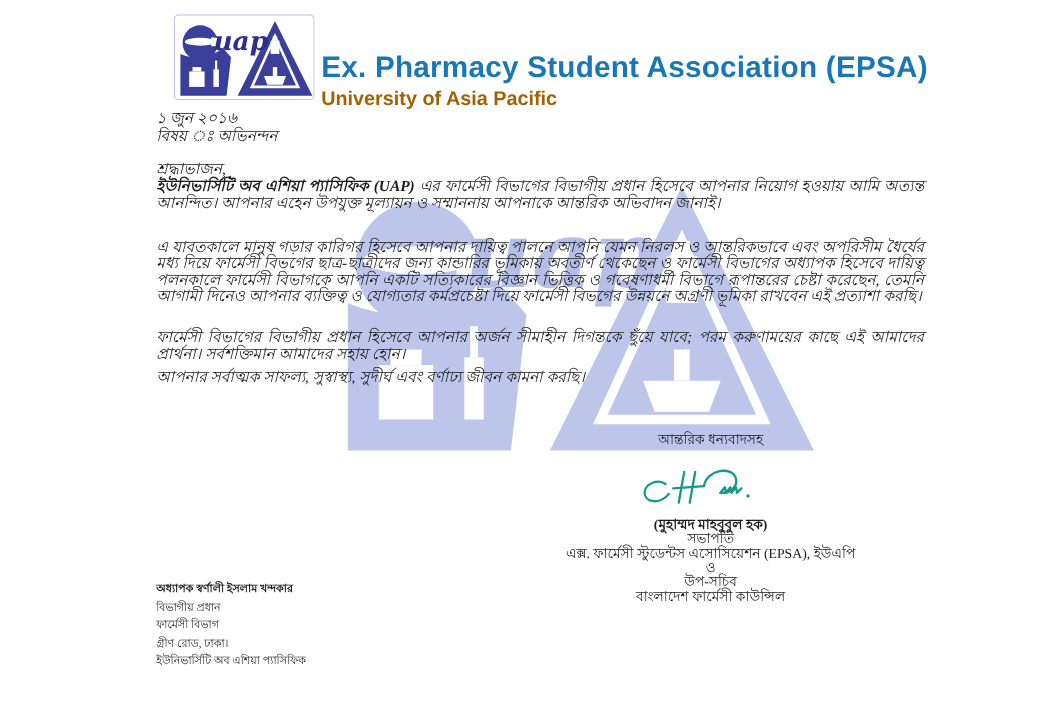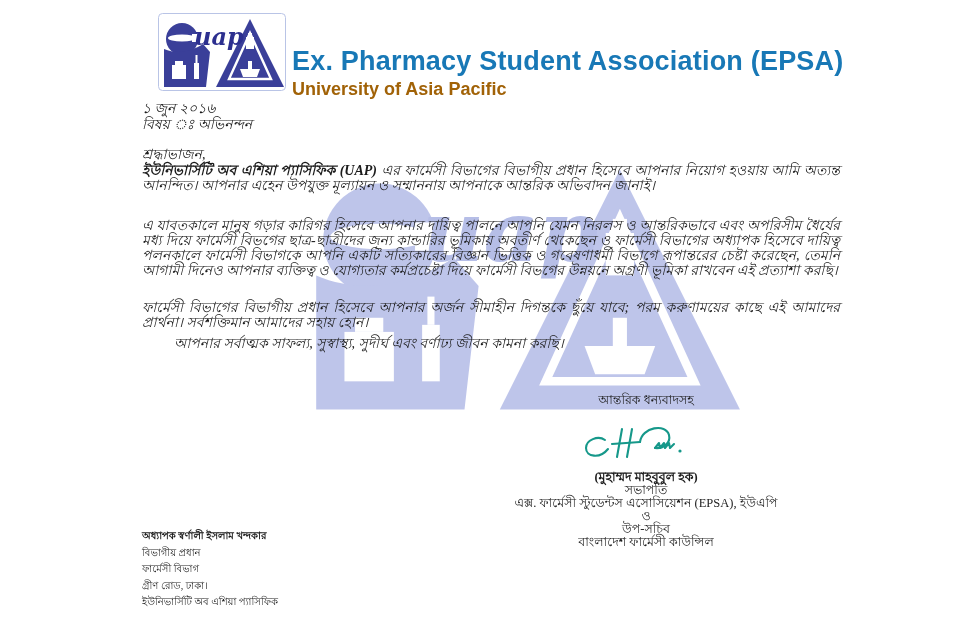--- a/index.html
+++ b/index.html
@@ -22,21 +22,21 @@
   
   .abs { position:absolute; z-index:2; }
   .body-text { font-size:14px; line-height:15px;font-style:italic; }
   .para { left:142px; width:698px; text-align:justify; }
   .date-line { left:142px; top:101px; }
   .subject-line { left:142px; top:117px; }
   .salutation { left:142px; top:147px; }
   .p1 { top:163px; }
   .p2 { top:218px; }
   .p3 { top:300px; }
-  .p4 { top:336px;margin-left:32px; }
+  .p4 { top:336px; }
   .sign-col { left:450px; top:364px; width:392px; text-align:center;margin-top:30px; }
   .sign-line { font-size:12.5px; line-height:13px; }
   .sig-svg { width:145px; height:48px; margin:12px auto 4px auto; display:block; }
   .sig-stroke { fill:none; stroke:#16988a; stroke-width:2.1; stroke-linecap:round; stroke-linejoin:round; }
   .bold { font-weight:bold; }
   .recipient { left:142px; top:528px; font-size:10px; line-height:16.5px; }
 </style>
 </head>
 <body>
 

